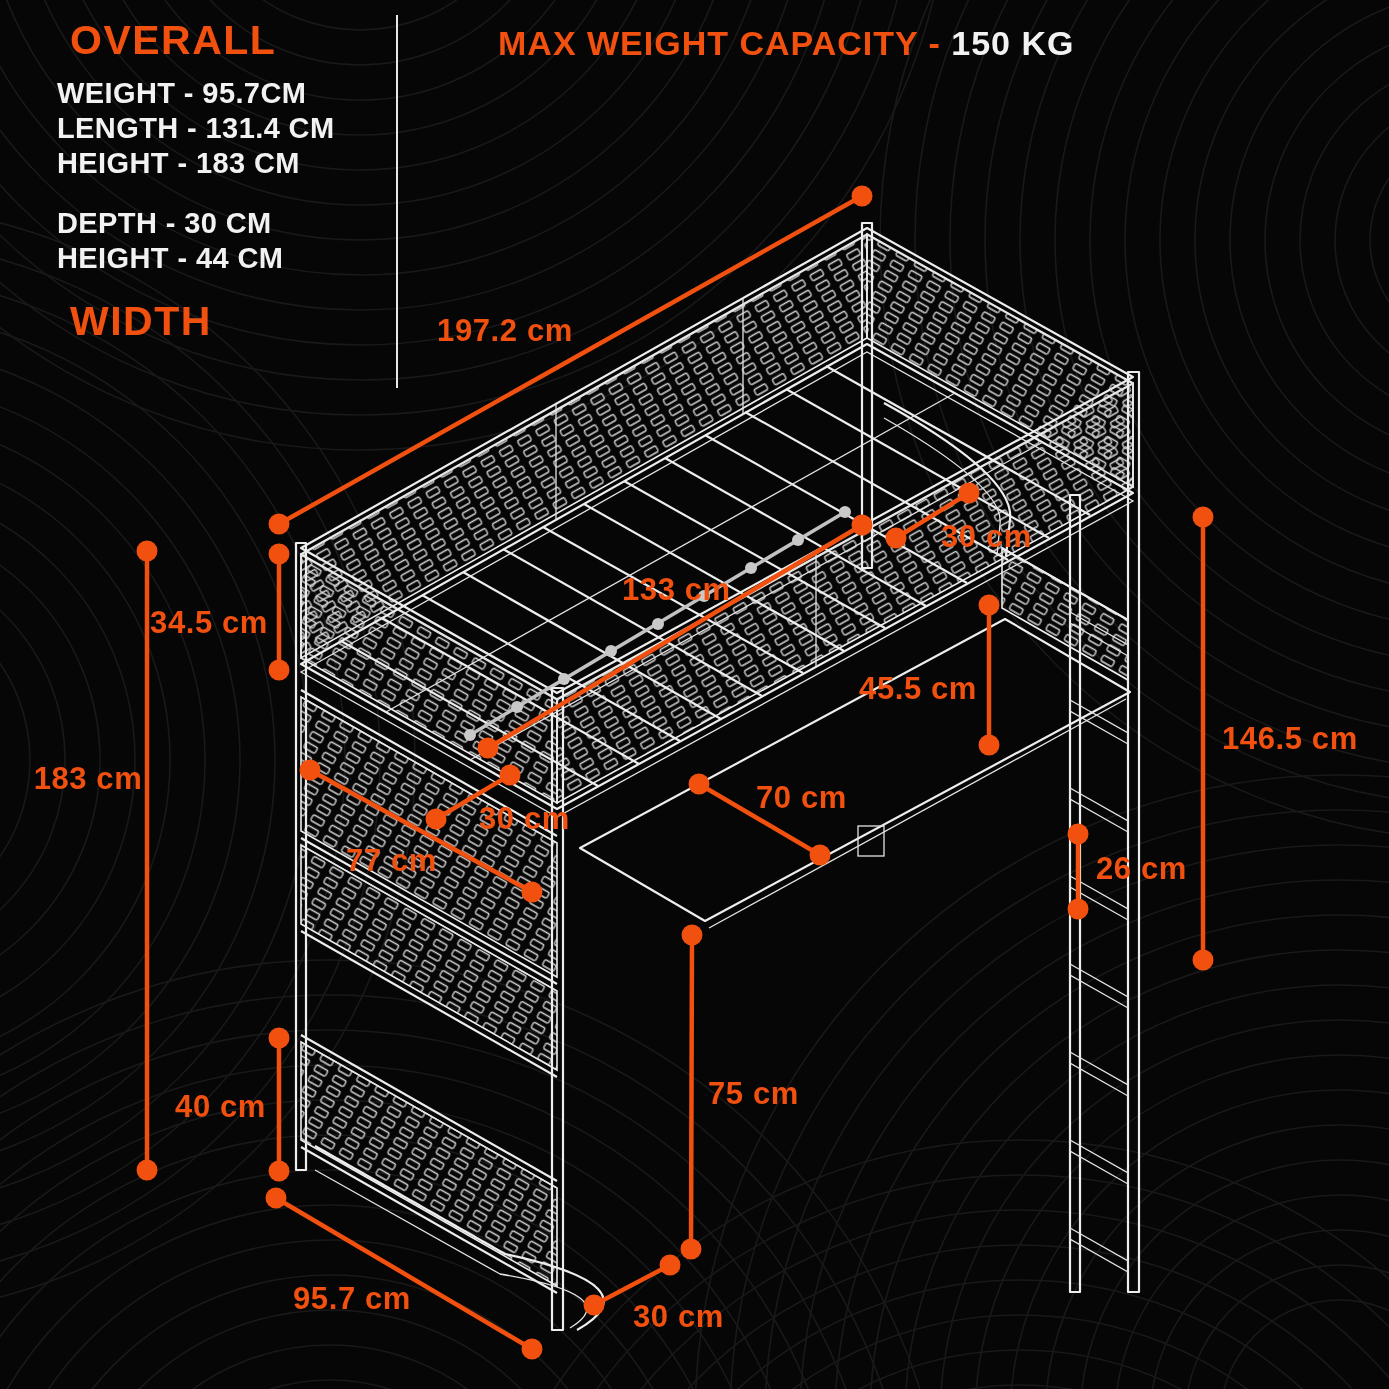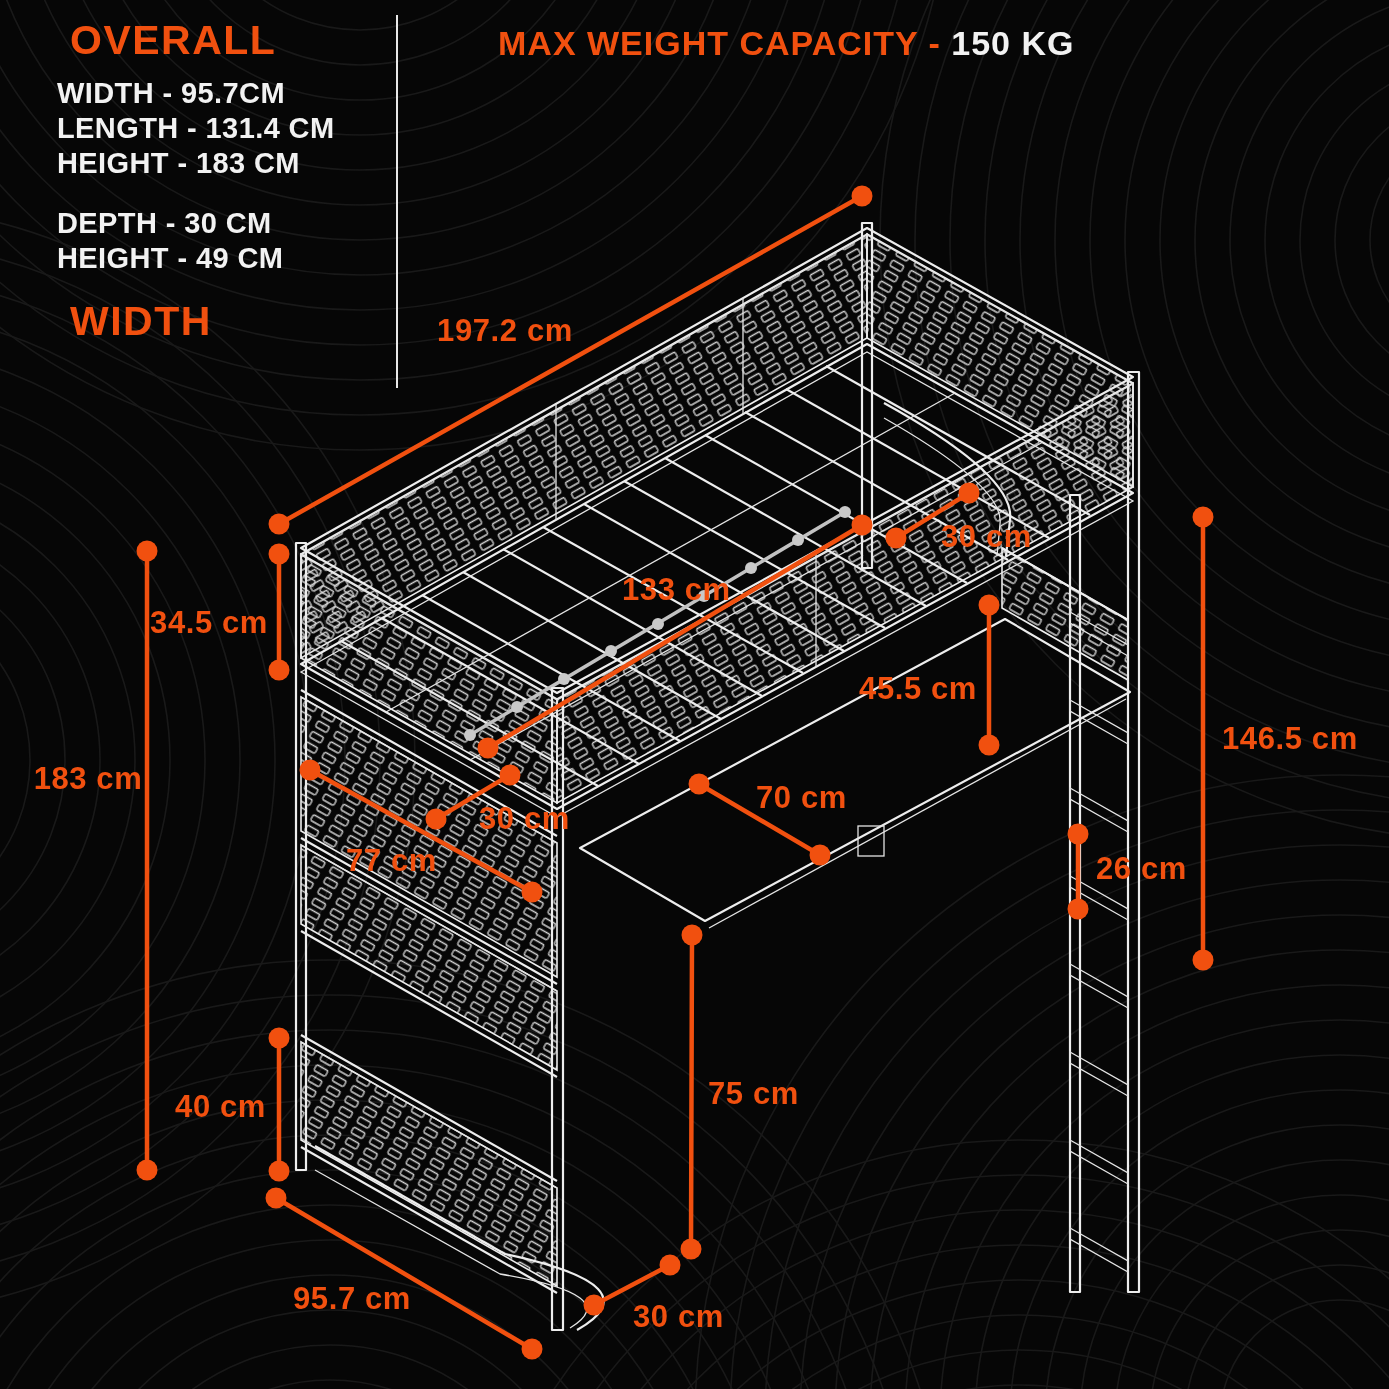--- a/index.html
+++ b/index.html
@@ -346,27 +346,27 @@
         <text x="346" y="871" text-anchor="start" class="dim-label">77 cm</text>
       </g>
     </g>
 </svg>
 
 <div class="divider"></div>
 
 <div id="specs-panel">
     <div class="spec-section">
       <div class="spec-heading">OVERALL</div>
-      <div class="spec-row">WIDTH - 95.7CM</div>
+      <div class="spec-row">WEIGHT - 95.7CM</div>
       <div class="spec-row">LENGTH - 131.4 CM</div>
       <div class="spec-row">HEIGHT - 183 CM</div>
     </div>
     <div class="spec-section">
       <div class="spec-row">DEPTH - 30 CM</div>
-      <div class="spec-row">HEIGHT - 49 CM</div>
+      <div class="spec-row">HEIGHT - 44 CM</div>
     </div>
     <div class="spec-section">
       <div class="spec-heading">WIDTH</div>
     </div>
   </div>
 
 <div id="capacity-title">
   <span class="t-accent">MAX WEIGHT CAPACITY - </span><span class="t-value">150 KG</span>
 </div>
 

